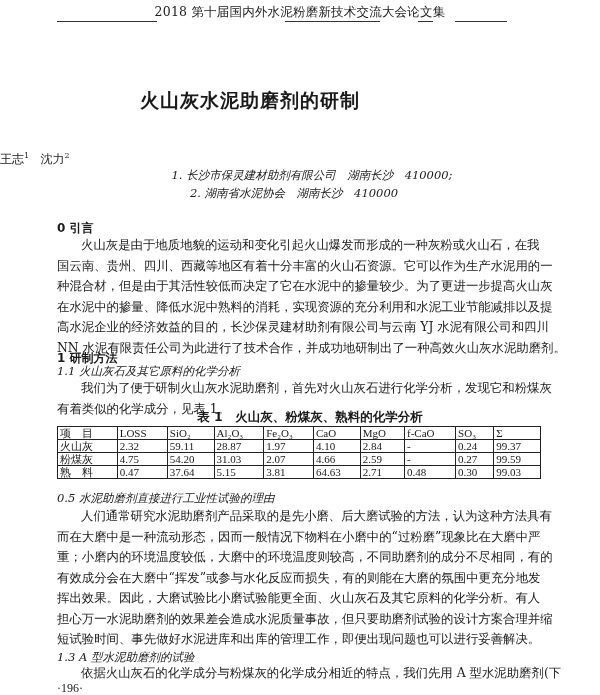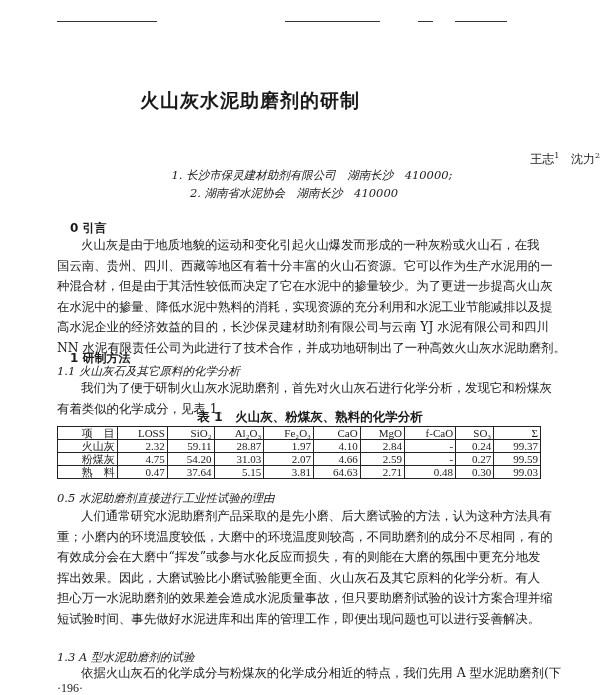--- a/index.html
+++ b/index.html
@@ -4,42 +4,43 @@
 <style>
   html, body { margin:0; padding:0; background:#ffffff; }
   body { width:600px; height:695px; overflow:hidden; position:relative; color:#1a1a1a;
          font-family: "DejaVu Serif", "Liberation Serif", serif; }
   .page { position:absolute; left:0; top:0; width:600px; height:695px; }
   .running-header { position:absolute; top:4px; left:0; width:600px; text-align:center;
                     font-size:12.5px; letter-spacing:0.2px; }
   .header-rule { position:absolute; top:21px; height:1px; background:#333; }
   .title { position:absolute; top:88px; left:0; width:500px; text-align:center;
            font-family:"DejaVu Sans", "Liberation Sans", sans-serif; font-weight:bold; font-size:19px; letter-spacing:1px; }
-  .authors { position:absolute; top:151px; left:0; width:600px; text-align:right; font-size:12px; }
+  .authors { position:absolute; top:151px; left:0; width:600px; text-align:left; font-size:12px; }
   .authors sup { font-size:8px; }
   .affil { position:absolute; left:0; width:600px; text-align:center; font-size:11.5px; font-style:italic; }
   .affil1 { top:168px; left:12px; }
   .affil2 { top:186px; left:-6px; }
-  .h1 { position:absolute; left:70px; font-family:"DejaVu Sans","Liberation Sans",sans-serif; font-weight:bold; font-size:12px; }
+  .h1 { position:absolute; left:57px; font-family:"DejaVu Sans","Liberation Sans",sans-serif; font-weight:bold; font-size:12px; }
   .h2 { position:absolute; left:57px; font-size:11.5px; font-style:italic; }
   .para { position:absolute; left:57px; width:530px; font-size:12.4px; line-height:20.5px; text-align:justify; }
   .para .line { display:block; white-space:nowrap; overflow:hidden; }
   .indent { padding-left:24px; }
   .table-caption { position:absolute; top:409px; left:0; width:600px; text-align:center;
                    font-family:"DejaVu Sans","Liberation Sans",sans-serif; font-weight:bold; font-size:12.5px; padding-left:20px; box-sizing:border-box; }
   table.chem { position:absolute; top:426px; left:57px; width:484px; border-collapse:collapse;
                font-size:11px; font-family:"Liberation Serif","DejaVu Serif",serif; }
-  table.chem td, table.chem th { border:1px solid #222; text-align:right; height:12px; padding:0 2px; font-weight:normal; line-height:12px;margin-top:8px; }
+  table.chem td, table.chem th { border:1px solid #222; text-align:left; height:12px; padding:0 2px; font-weight:normal; line-height:12px;margin-top:8px; }
   table.chem { border:1.5px solid #111; }
   .pageno { position:absolute; top:681px; left:57px; font-size:12px; font-family:"Liberation Serif",serif; }
 </style>
 </head>
 <body>
 
 <div class="page">
+  <div class="running-header">2018 第十届国内外水泥粉磨新技术交流大会论文集</div>
   <div class="header-rule" style="left:57px;width:100px;"></div>
   <div class="header-rule" style="left:285px;width:95px;"></div>
   <div class="header-rule" style="left:418px;width:15px;"></div>
   <div class="header-rule" style="left:455px;width:52px;"></div>
 
   <div class="title">火山灰水泥助磨剂的研制</div>
 
   <div class="authors">
     <span>王志</span><sup>1</sup>
     &nbsp;
@@ -117,20 +118,21 @@
         <td>0.48</td>
         <td>0.30</td>
         <td>99.03</td>
       </tr>
     </tbody>
   </table>
 
   <div class="h2" style="top:491px;">0.5 水泥助磨剂直接进行工业性试验的理由</div>
   <div class="para" style="top:506px;">
     <span class="line indent">人们通常研究水泥助磨剂产品采取的是先小磨、后大磨试验的方法，认为这种方法具有</span>
+    <span class="line">而在大磨中是一种流动形态，因而一般情况下物料在小磨中的“过粉磨”现象比在大磨中严</span>
     <span class="line">重；小磨内的环境温度较低，大磨中的环境温度则较高，不同助磨剂的成分不尽相同，有的</span>
     <span class="line">有效成分会在大磨中“挥发”或参与水化反应而损失，有的则能在大磨的氛围中更充分地发</span>
     <span class="line">挥出效果。因此，大磨试验比小磨试验能更全面、火山灰石及其它原料的化学分析。有人</span>
     <span class="line">担心万一水泥助磨剂的效果差会造成水泥质量事故，但只要助磨剂试验的设计方案合理并缩</span>
     <span class="line">短试验时间、事先做好水泥进库和出库的管理工作，即便出现问题也可以进行妥善解决。</span>
   </div>
 
   <div class="h2" style="top:650px;">1.3 A 型水泥助磨剂的试验</div>
   <div class="para" style="top:663px;">
     <span class="line indent">依据火山灰石的化学成分与粉煤灰的化学成分相近的特点，我们先用 A 型水泥助磨剂(下</span>

